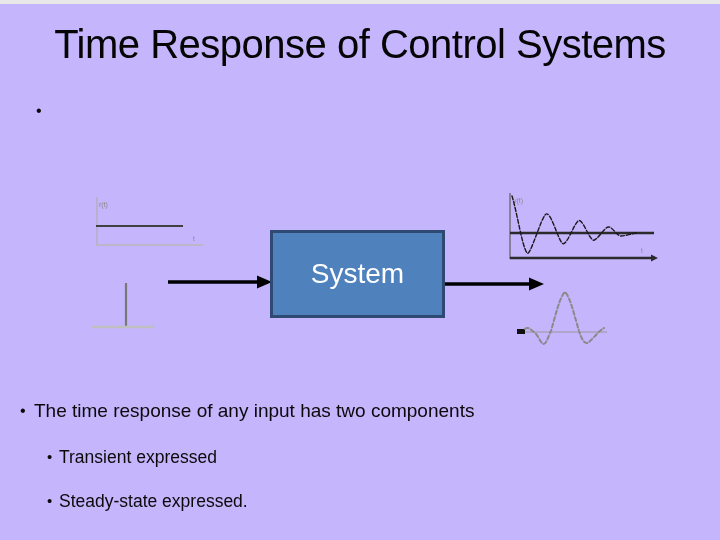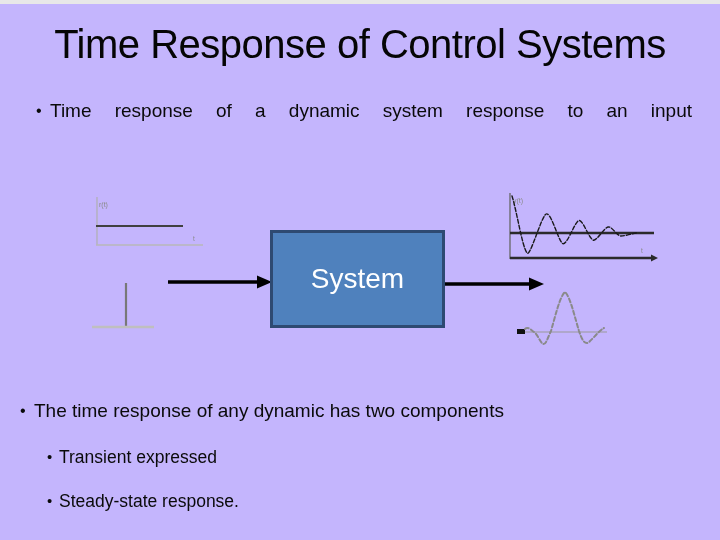--- a/index.html
+++ b/index.html
@@ -43,21 +43,21 @@
     line-height:29px;
   }
   .b-sub{
     font-size:17.5px;
     line-height:26px;
   }
   .b-sub .dot{flex:0 0 12px;width:12px;}
   .sysbox{
     position:absolute;
     left:270px;top:226px;
-    width:175px;height:98px;
+    width:175px;height:88px;
     box-sizing:border-box;
     border:3px solid #2e4a72;
     background:#4f81bd;
     display:flex;
     align-items:center;
     justify-content:center;
   }
   .sysbox .syslabel{
     color:#ffffff;
     font-size:28px;
@@ -73,21 +73,20 @@
 </head>
 <body>
 
 <div class="slide">
 
   <div class="title">Time Response of Control Systems</div>
 
   <div class="para b-main" style="left:36px;top:92px;width:656px;">
     <span class="dot">•</span>
     <div class="ptext">
-      <div class="jline">Time response of a dynamic system response to an input</div>
     </div>
   </div>
 
   <svg class="abs" style="left:90px;top:190px;" width="120" height="56" viewBox="0 0 120 56">
     <line x1="7" y1="3" x2="7" y2="51" stroke="#b0b0b0" stroke-width="1.2"></line>
     <text x="9" y="13" font-size="7" class="tinylabel">r(t)</text>
     <line x1="6" y1="32" x2="93" y2="32" stroke="#404040" stroke-width="2"></line>
     <line x1="6" y1="51" x2="113" y2="51" stroke="#b9b9b9" stroke-width="1.4"></line>
     <text x="103" y="47" font-size="6.5" class="tinylabel">t</text>
   </svg>
@@ -122,26 +121,26 @@
   </svg>
 
   <svg class="abs" style="left:515px;top:283px;" width="100" height="62" viewBox="0 0 100 62">
     <line x1="4" y1="45" x2="92" y2="45" stroke="#9a9a9a" stroke-width="1.2"></line>
     <rect x="2" y="42" width="8" height="5" fill="#111111"></rect>
     <path d="M10,42 C13,39 16,43 19,45 C23,48 25,55 28,57 C31,58 33,50 36,44 C40,30 45,9 50,5 C55,9 60,31 64,44 C67,53 69,56 72,56 C75,56 83,44 89,41" fill="none" stroke="#8a8a8a" stroke-width="2" stroke-dasharray="4 2.5" stroke-linecap="round"></path>
   </svg>
 
   <div class="para b-main" style="left:20px;top:392px;width:680px;">
     <span class="dot">•</span>
-    <div class="ptext">The time response of any dynamic has two components</div>
+    <div class="ptext">The time response of any input has two components</div>
   </div>
 
   <div class="para b-sub" style="left:47px;top:440px;width:640px;">
     <span class="dot">•</span>
     <div class="ptext">Transient expressed</div>
   </div>
 
   <div class="para b-sub" style="left:47px;top:484px;width:640px;">
     <span class="dot">•</span>
-    <div class="ptext">Steady-state response.</div>
+    <div class="ptext">Steady-state expressed.</div>
   </div>
 
 </div>
 
 </body></html>

